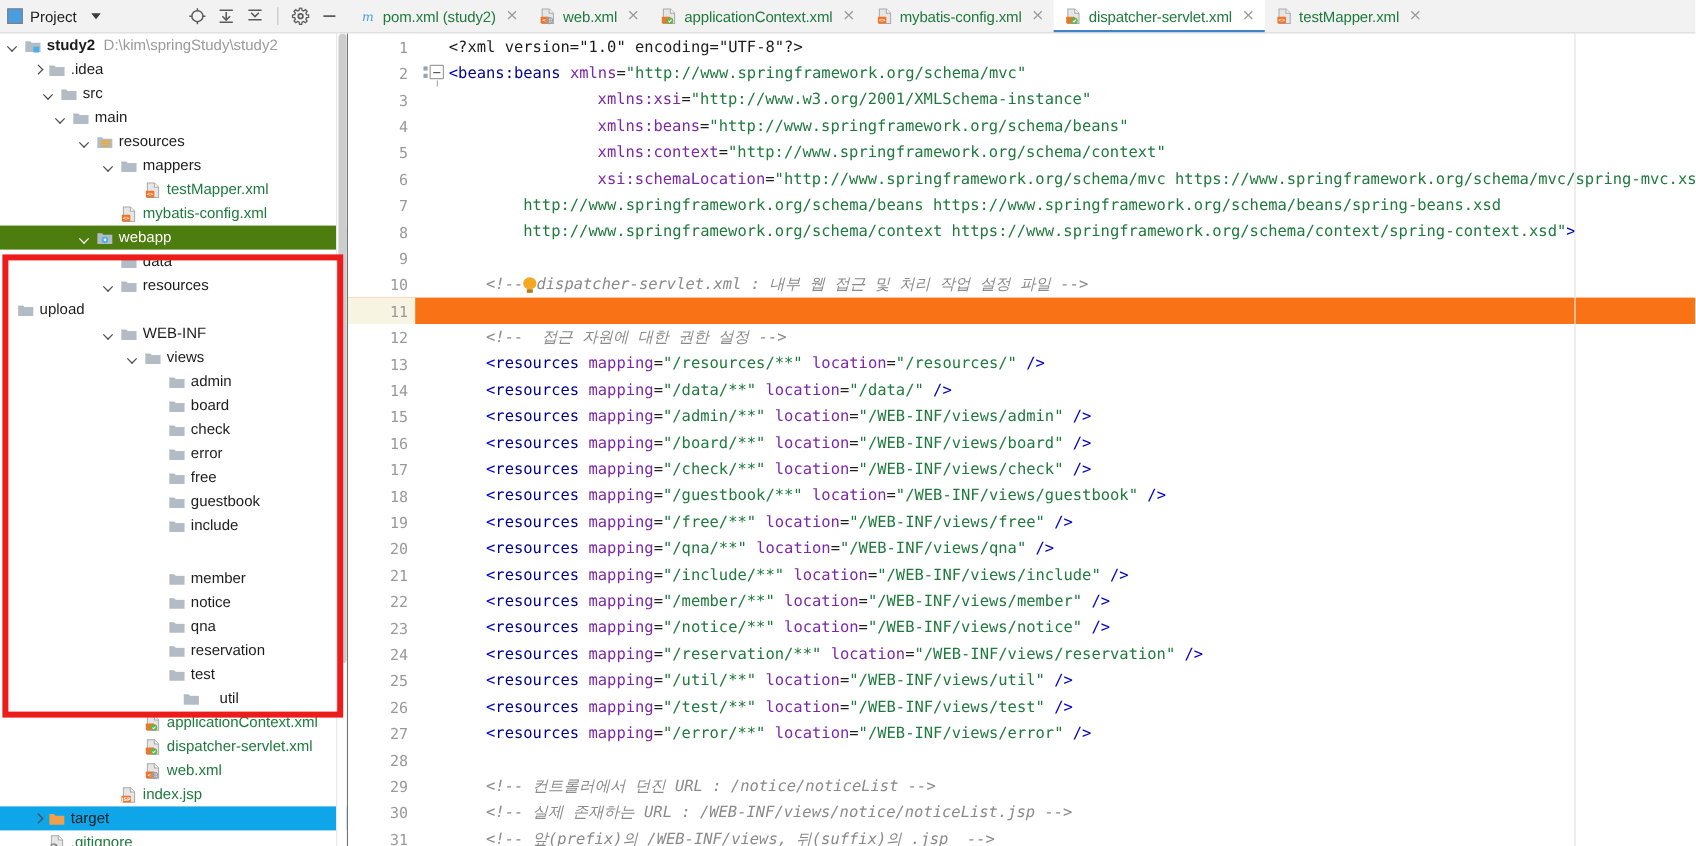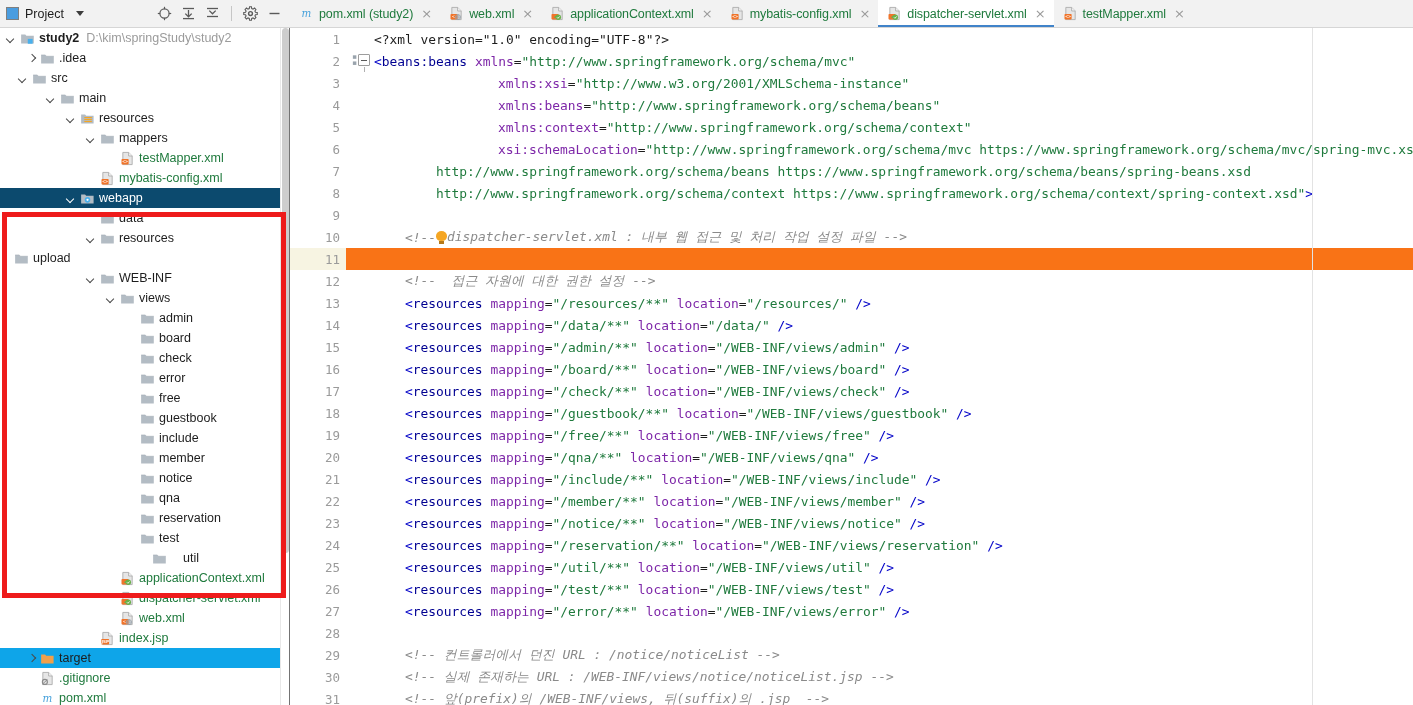--- a/index.html
+++ b/index.html
@@ -100,21 +100,21 @@
   }
   .row {
     height: 20px;
     display: flex; align-items: center;
     font-size: 12.5px;
     color: #1d1d1d;
     white-space: nowrap;
     cursor: default;
     padding-right: 4px;
   }
-  .row.selected { background: #0c4a6e; color: #ffffff; }
+  .row.selected { background: #4d7c0f; color: #ffffff; }
   .row.highlight { background: #0ea5e9; }
   .arrow {
     width: 11px; height: 11px; flex: 0 0 11px;
     position: relative; margin-right: 2px;
   }
   .arrow.down::after, .arrow.right::after {
     content: ""; position: absolute;
     border-style: solid; border-color: #4a4a4a;
   }
   .arrow.down::after {
@@ -375,21 +375,21 @@
           <div class="row" style="padding-left: 26px;">
             <span class="arrow right"></span>
             <span class="icon-wrap">
               <svg class="ficon" viewBox="0 0 16 16">
                 <path d="M1.2 4.2h4.4l1.2 1.4h7.9v7.6H1.2z" fill="#b3bcc4"></path>
                 <path d="M1.2 4.2h4.4l1.2 1.4h7.9" fill="none" stroke="#a4adb5" stroke-width="0.6"></path>
               </svg>
             </span>
             <span class="lbl">.idea</span>
           </div>
-          <div class="row" style="padding-left: 18px;">
+          <div class="row" style="padding-left: 36px;">
             <span class="arrow down"></span>
             <span class="icon-wrap">
               <svg class="ficon" viewBox="0 0 16 16">
                 <path d="M1.2 4.2h4.4l1.2 1.4h7.9v7.6H1.2z" fill="#b3bcc4"></path>
                 <path d="M1.2 4.2h4.4l1.2 1.4h7.9" fill="none" stroke="#a4adb5" stroke-width="0.6"></path>
               </svg>
             </span>
             <span class="lbl">src</span>
           </div>
           <div class="row" style="padding-left: 46px;">
@@ -572,21 +572,21 @@
           <div class="row" style="padding-left: 126px;">
             <span class="arrow"></span>
             <span class="icon-wrap">
               <svg class="ficon" viewBox="0 0 16 16">
                 <path d="M1.2 4.2h4.4l1.2 1.4h7.9v7.6H1.2z" fill="#b3bcc4"></path>
                 <path d="M1.2 4.2h4.4l1.2 1.4h7.9" fill="none" stroke="#a4adb5" stroke-width="0.6"></path>
               </svg>
             </span>
             <span class="lbl">include</span>
           </div>
-          <div class="row" style="padding-left: 126px;">
+          <div class="row" style="padding-left: 126px; margin-top: 24px;">
             <span class="arrow"></span>
             <span class="icon-wrap">
               <svg class="ficon" viewBox="0 0 16 16">
                 <path d="M1.2 4.2h4.4l1.2 1.4h7.9v7.6H1.2z" fill="#b3bcc4"></path>
                 <path d="M1.2 4.2h4.4l1.2 1.4h7.9" fill="none" stroke="#a4adb5" stroke-width="0.6"></path>
               </svg>
             </span>
             <span class="lbl">member</span>
           </div>
           <div class="row" style="padding-left: 126px;">

